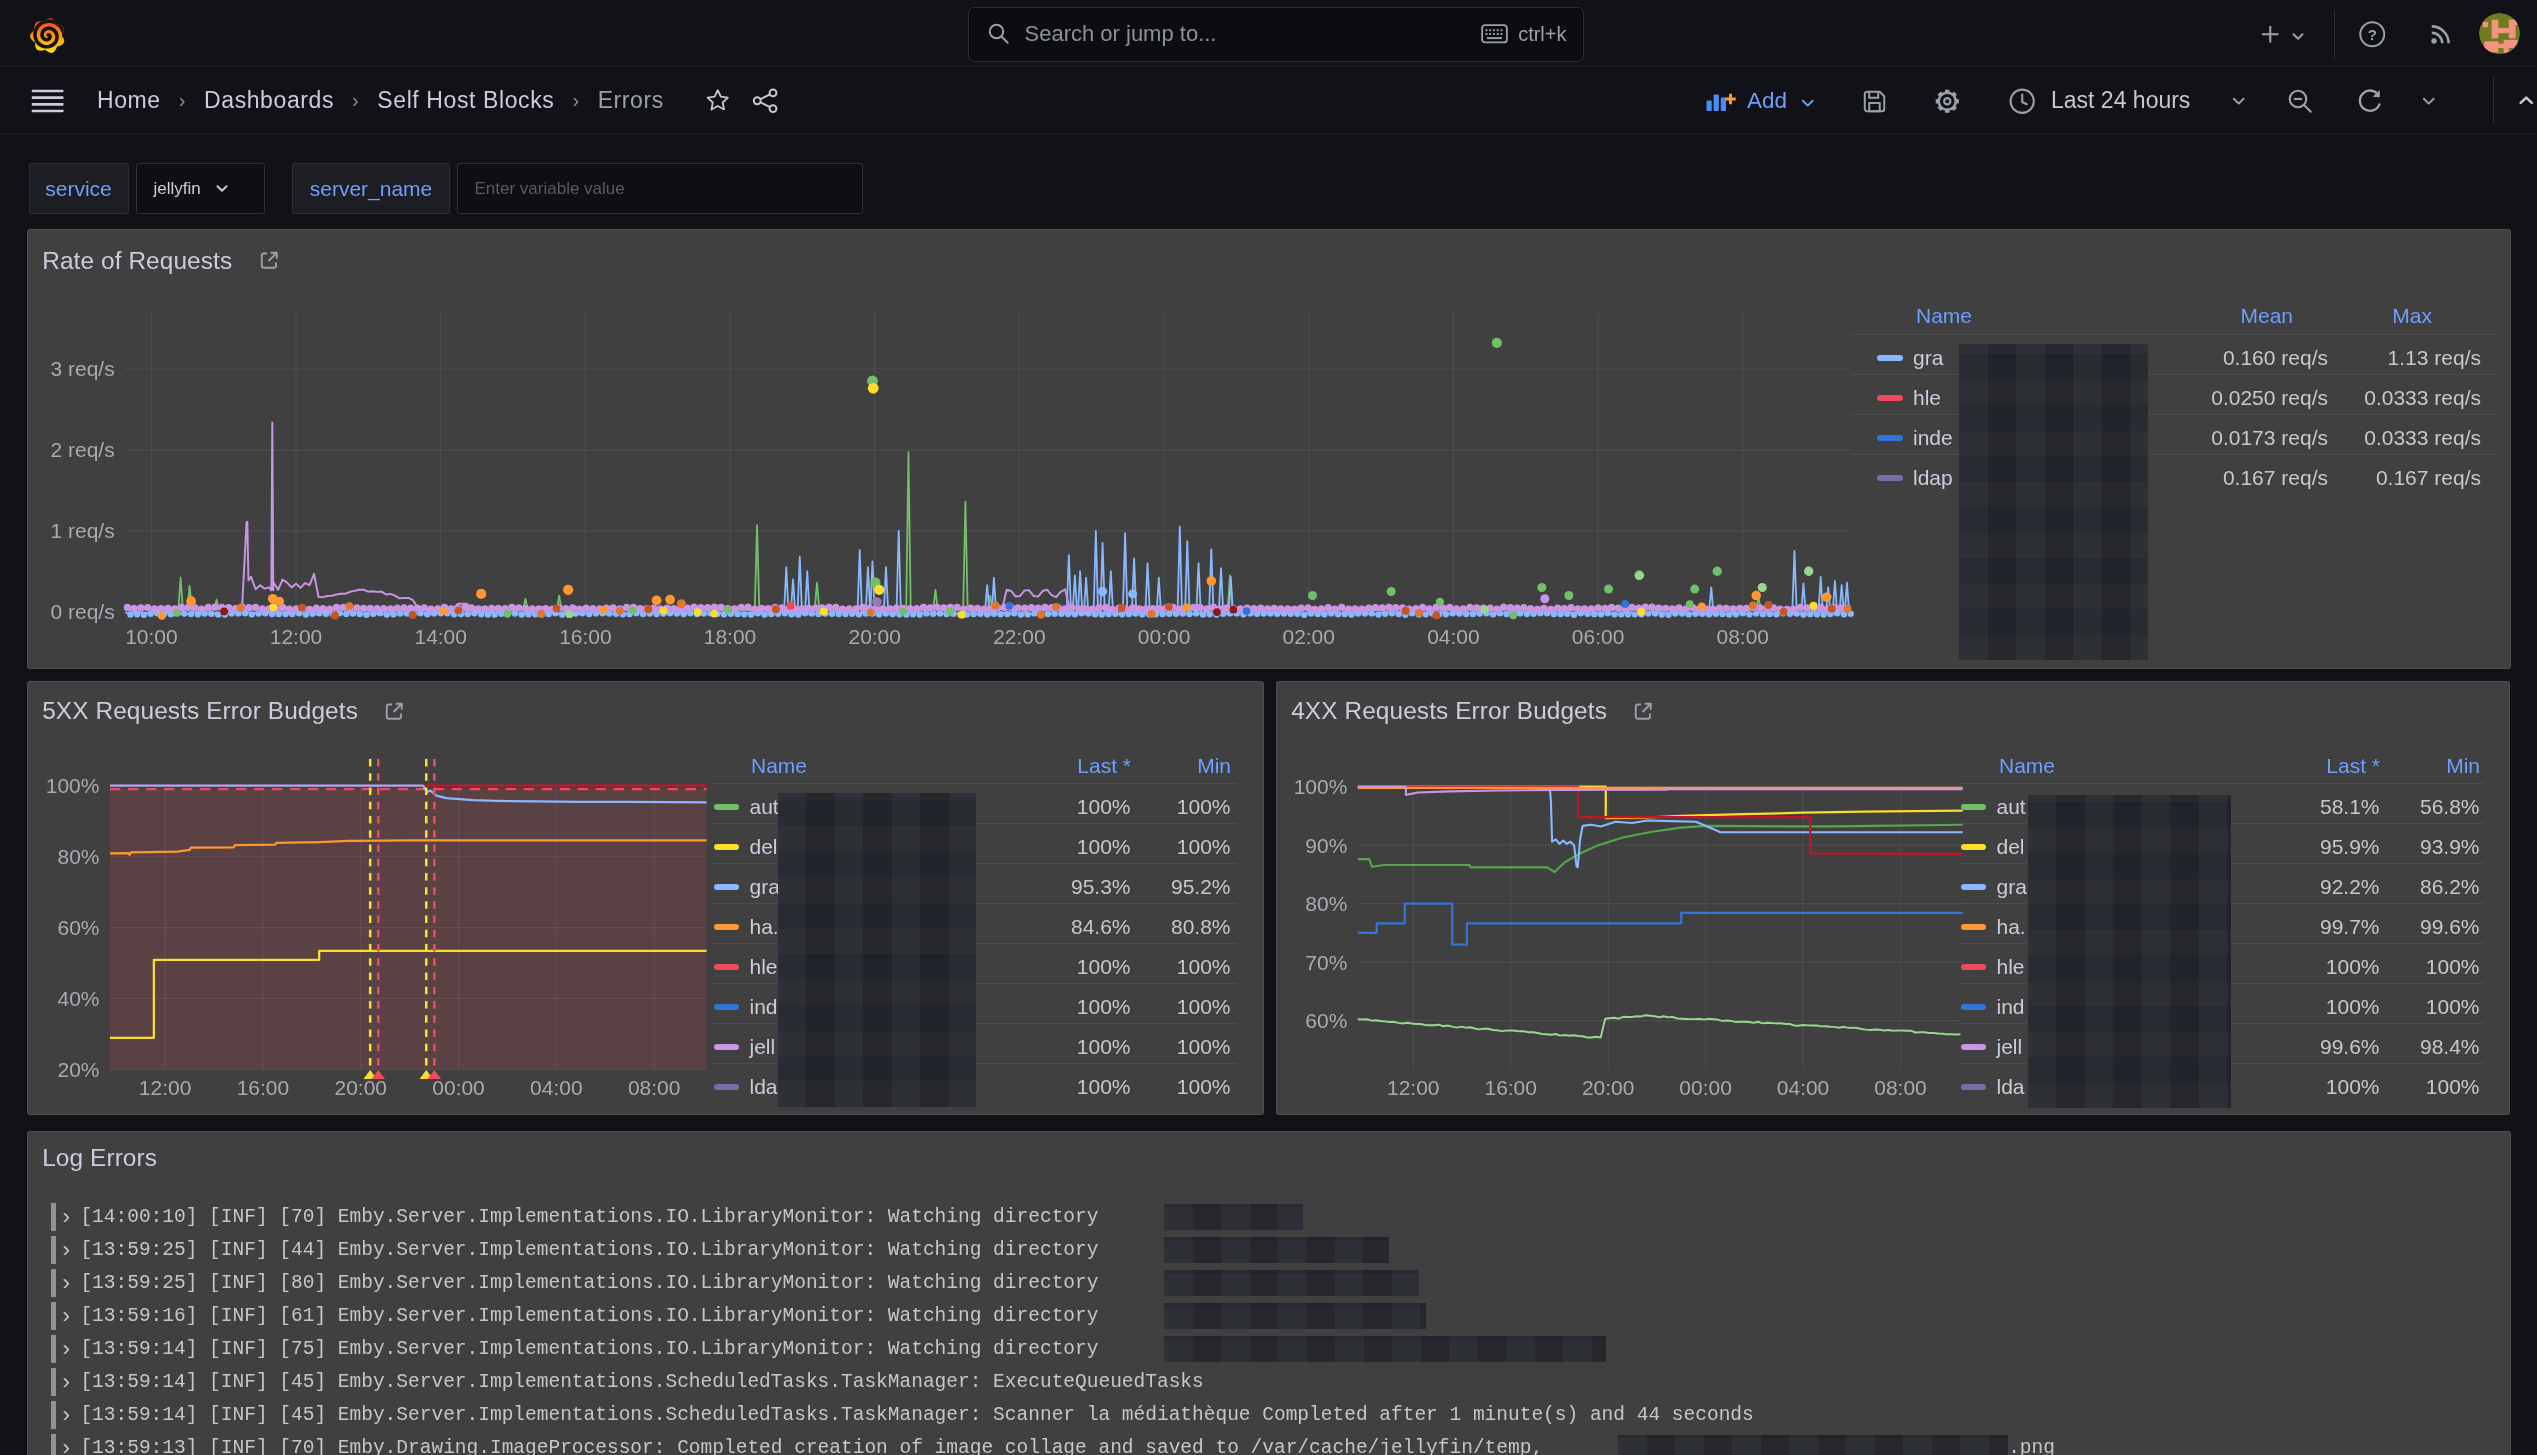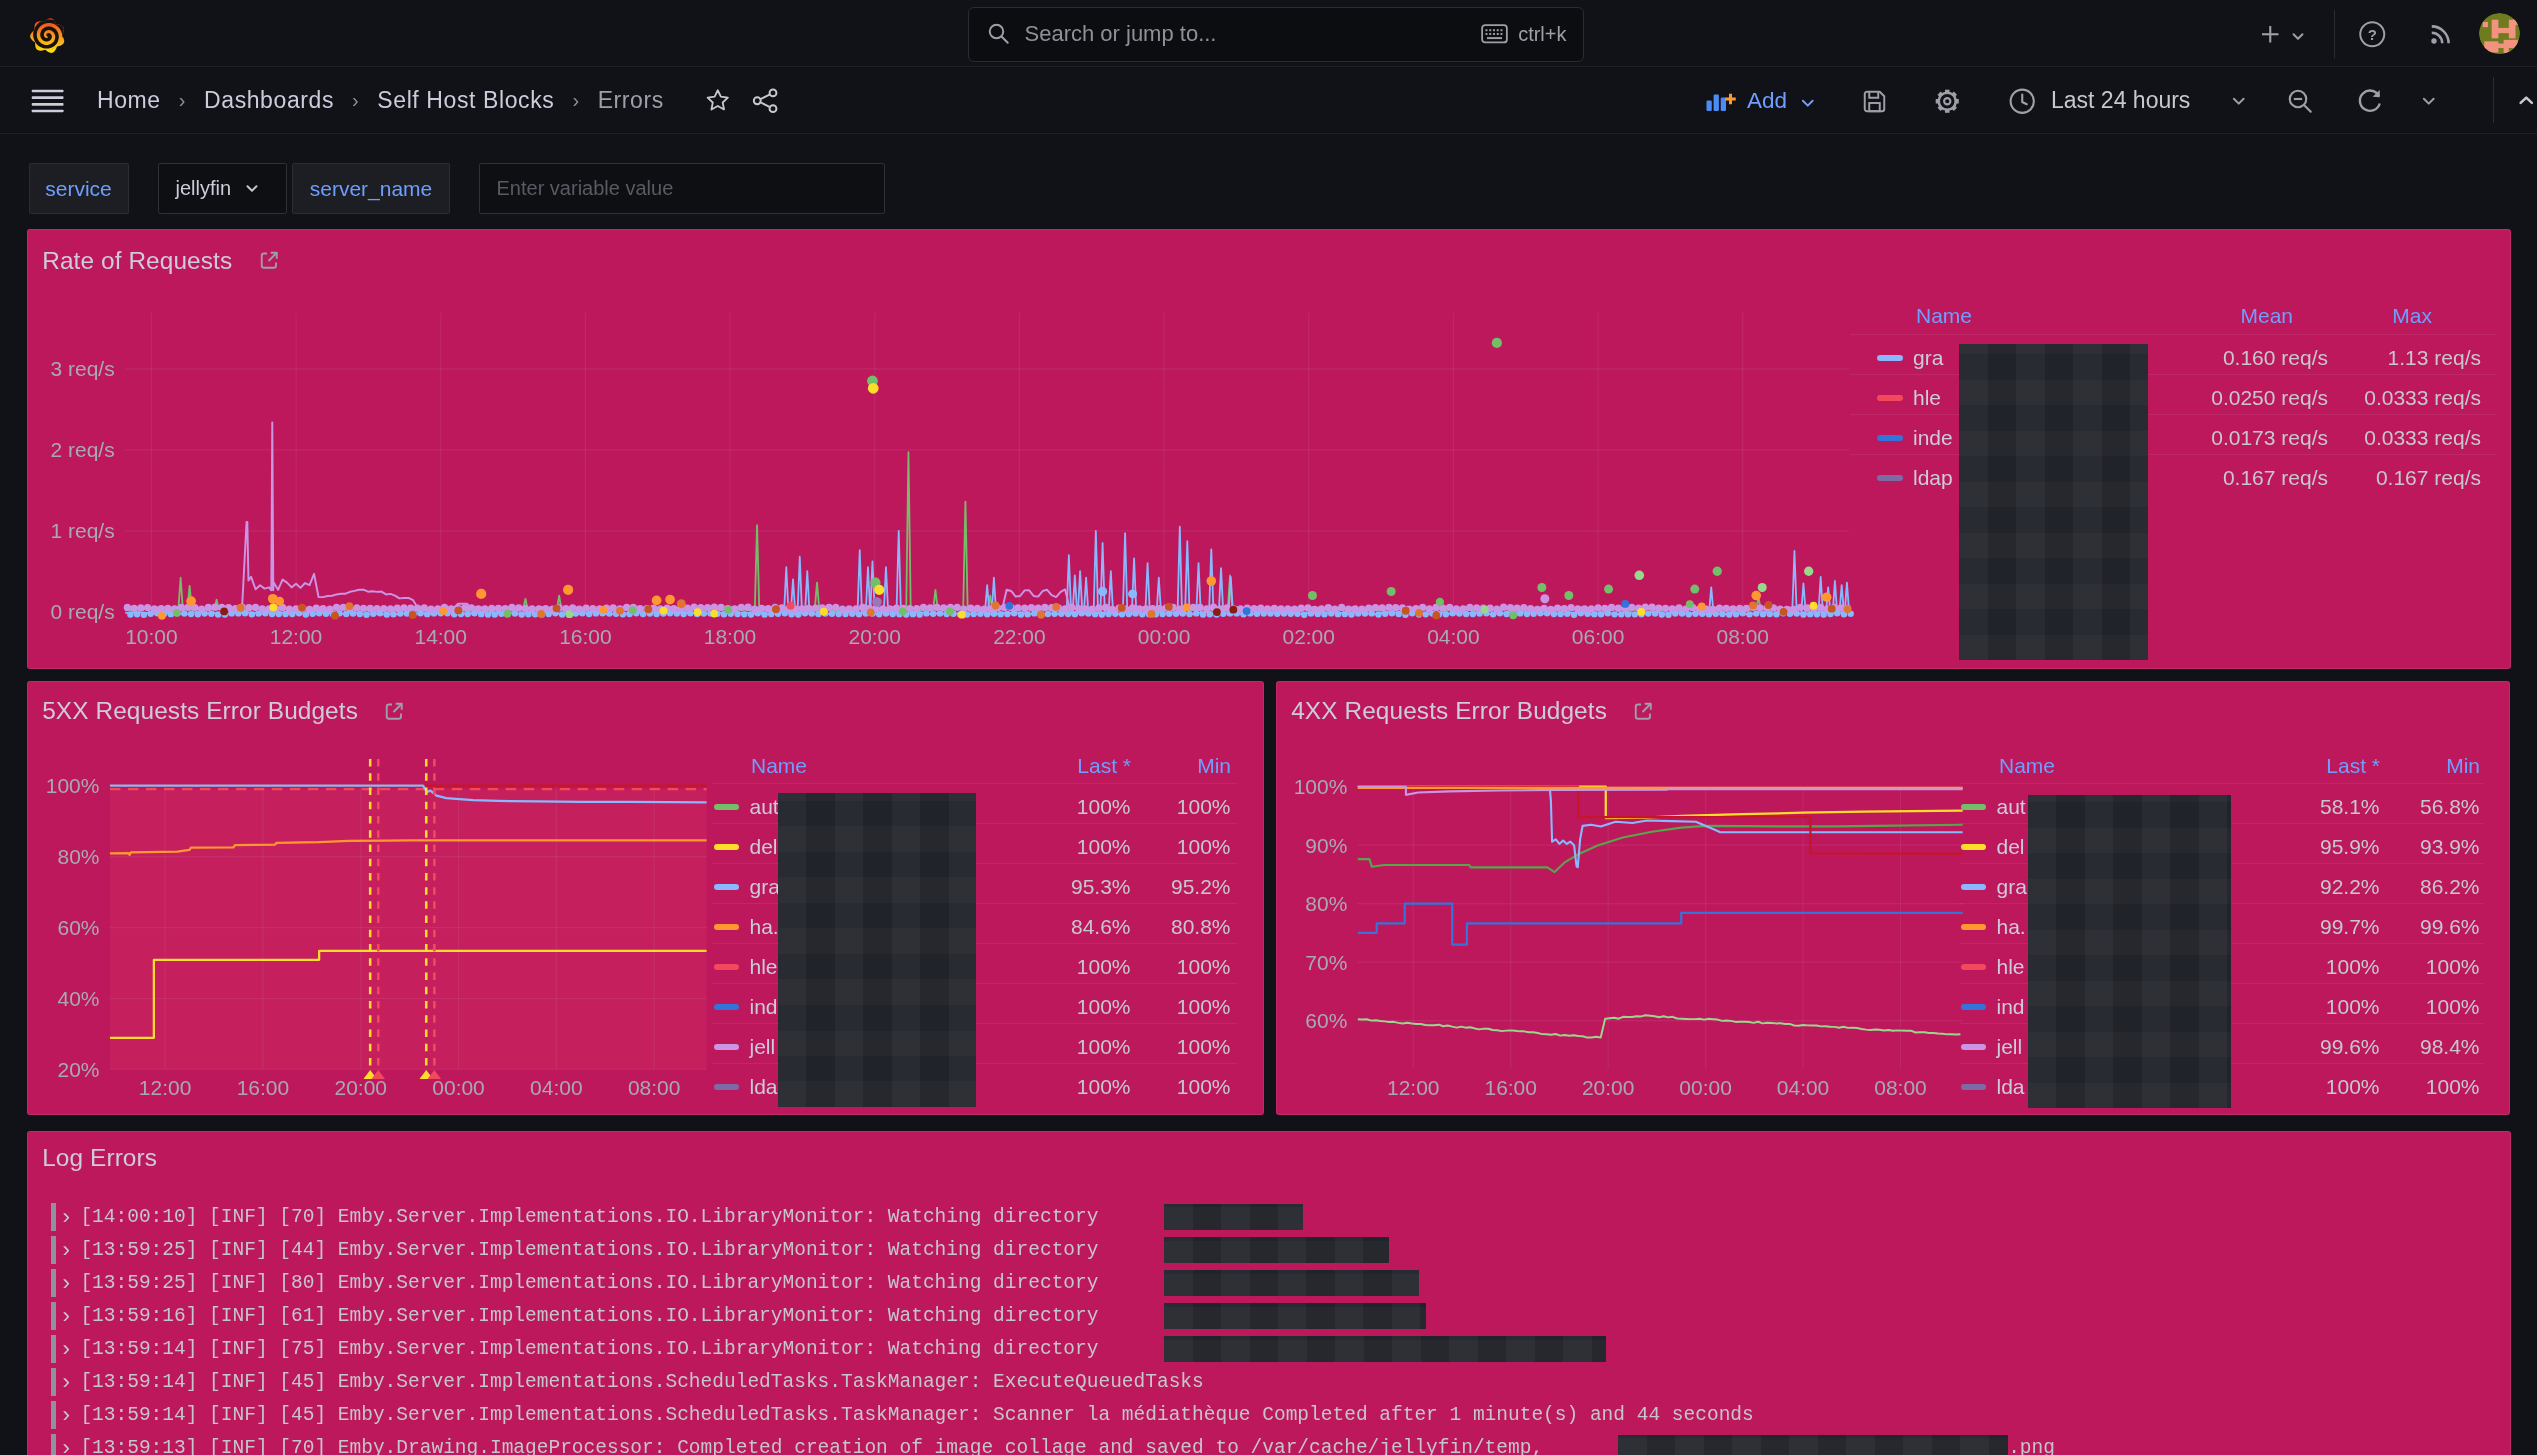--- a/index.html
+++ b/index.html
@@ -1,33 +1,33 @@
 <!DOCTYPE html>
 <html style="font-size:12px"><head><meta charset="utf-8"><style>
 * { margin:0; padding:0; box-sizing:border-box; }
 html,body { width:2538px; height:1455px; background:#111217; font-family:"Liberation Sans",sans-serif; overflow:hidden; position:relative; }
 .abs { position:absolute; }
-.panel { position:absolute; background:#be185d; border:1.1px solid rgba(204,204,220,0.10); border-radius:3px; }
+.panel { position:absolute; background:#404040; border:1.1px solid rgba(204,204,220,0.10); border-radius:3px; }
 .ptitle { font-size:24.4px; font-weight:500; color:#CCCCDC; letter-spacing:0.1px; }
 .lrow { display:flex; align-items:center; border-top:1.1px solid rgba(204,204,220,0.09); padding-top:6.7px; box-sizing:border-box; }
 .lhead { display:flex; align-items:center; }
 .lname { display:flex; align-items:center; gap:10.5px; font-size:21px; color:#CCCCDC; overflow:hidden; white-space:nowrap; }
 .pretxt { margin-right:-6px; }
 .lval { text-align:right; font-size:21px; color:#C7C8CD; white-space:nowrap; }
 .lhval { text-align:right; font-size:21px; font-weight:500; color:#6E9FFF; }
 .logline { display:flex; align-items:center; height:33px; }
 .logbar { width:5.2px; height:28px; background:#8E9299; margin-left:22.5px; flex:none; }
 .logchev { color:#C7C8CD; font-size:22.5px; margin:0 10.5px 0 6.7px; flex:none; }
 .logtxt { font-family:"Liberation Mono",monospace; font-size:19.5px; color:#C5C6CC; white-space:nowrap; }
 .logtxt > span { display:inline-block; vertical-align:middle; }
 .vlabel { position:absolute; top:163px; height:51px; display:flex; align-items:center; padding:0 18px;
   background:rgba(204,204,220,0.065); border:1.1px solid rgba(204,204,220,0.09); border-radius:2.2px;
   color:#6E9FFF; font-size:21px; font-weight:500; }
 .vinput { position:absolute; top:163px; height:51px; display:flex; align-items:center; padding:0 16.5px;
-  background:#0E0F13; border:1.1px solid #2F3136; border-radius:2.2px; font-size:20px;margin-left:22px; }
+  background:#0E0F13; border:1.1px solid #2F3136; border-radius:2.2px; font-size:17px; }
 </style></head><body>
 
 <div class="abs" style="left:0;top:0;width:2538px;height:67px;background:#111217;border-bottom:1.1px solid #1E2025"></div>
 <div class="abs" style="left:29px;top:11.2px"><svg width="39" height="48" viewBox="0 0 52 64" style="">
       <defs>
         <linearGradient id="gf" x1="0" y1="0" x2="0" y2="1">
 <stop offset="0" stop-color="#EF3B24"></stop>
           <stop offset="0.5" stop-color="#F79420"></stop>
           <stop offset="1" stop-color="#FCE410"></stop>
         </linearGradient>

